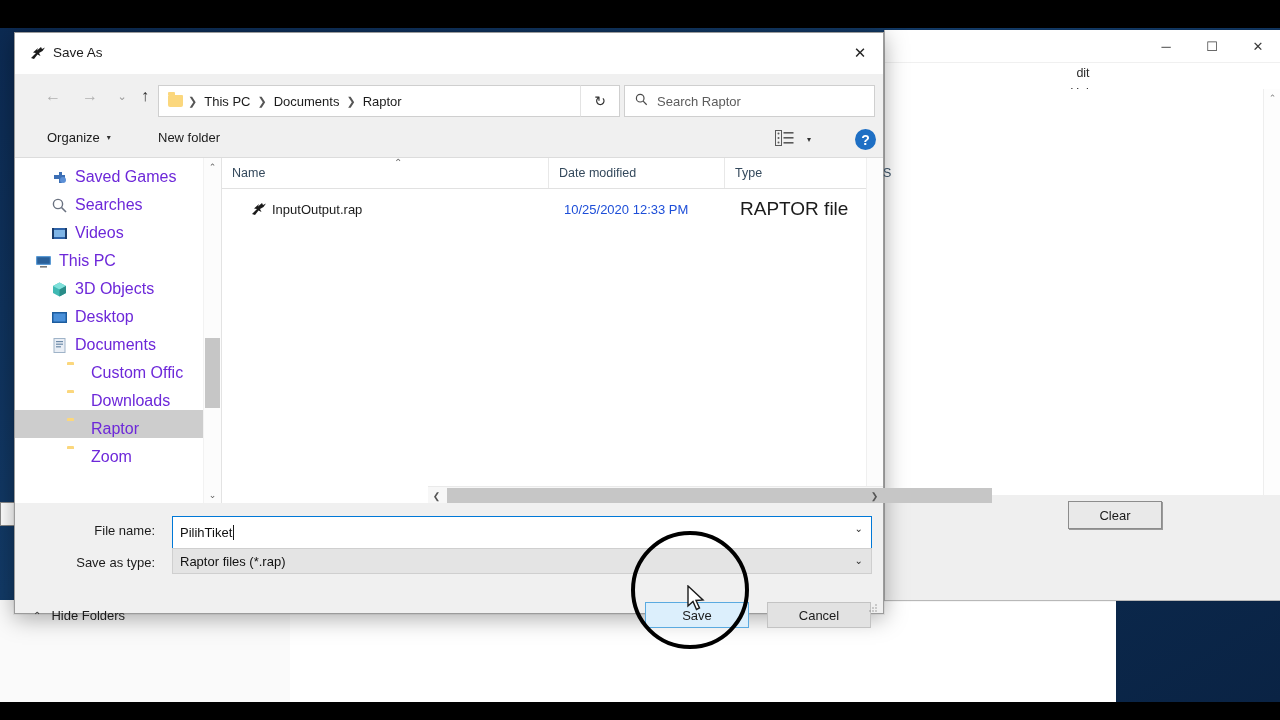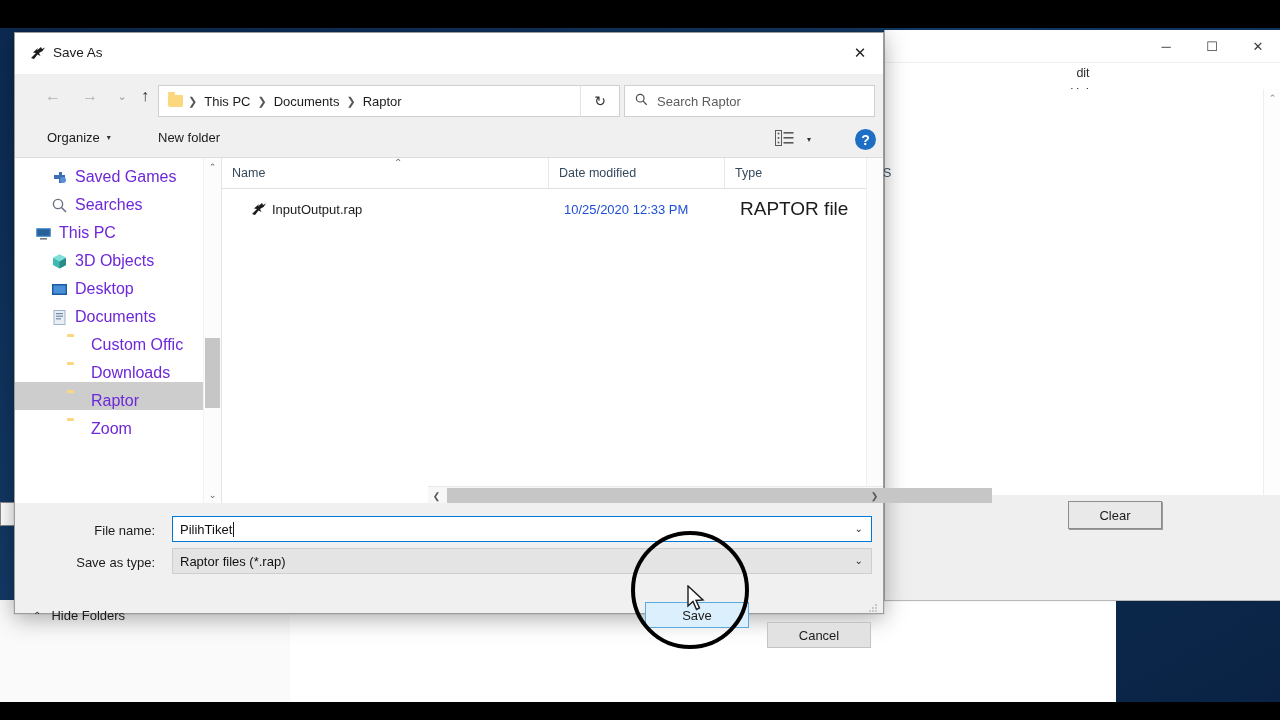--- a/index.html
+++ b/index.html
@@ -132,38 +132,38 @@
   .hscroll{position:absolute;left:206px;right:0;bottom:0;height:17px;background:#f7f7f7;
            border-top:1px solid #eaeaea;}
   .hscroll .arr{position:absolute;top:0;width:17px;height:17px;display:flex;align-items:center;
                 justify-content:center;font-size:9px;color:#555;}
   .hscroll .arr.l{left:0;} .hscroll .arr.r{right:0;}
   .h-thumb{position:absolute;left:19px;top:1px;width:545px;height:15px;background:#c6c6c6;}
 
   
   .form{position:absolute;left:0;top:470px;right:0;bottom:0;background:#f0f0f0;}
   .lbl{position:absolute;font-size:13px;color:#1b1b1b;text-align:right;}
-  .fnamebox{position:absolute;left:157px;top:13px;width:700px;height:26px;background:#fff;
+  .fnamebox{position:absolute;left:157px;top:13px;width:700px;height:33px;background:#fff;
             border:1px solid #0078d7;display:flex;align-items:center;box-sizing:border-box;}
   .fnamebox .val{font-size:13px;color:#101010;padding-left:7px;}
   .caretline{display:inline-block;width:1px;height:15px;background:#1a1a1a;margin-left:1px;
              vertical-align:-3px;}
   .dd-arrow{position:absolute;right:8px;top:6px;font-size:10px;color:#2b2b2b;}
   .typebox{position:absolute;left:157px;top:45px;width:700px;height:26px;background:#e4e4e4;
            border:1px solid #cfcfcf;display:flex;align-items:center;box-sizing:border-box;}
   .typebox .val{font-size:13px;color:#101010;padding-left:7px;}
 
   .hidefolders{position:absolute;left:18px;top:105px;display:flex;align-items:center;gap:10px;
                font-size:13px;color:#1b1b1b;}
   .hidefolders .chev{font-size:10px;color:#333;}
 
   .btn{position:absolute;width:104px;height:26px;display:flex;align-items:center;
        justify-content:center;font-size:13px;color:#1b1b1b;box-sizing:border-box;}
   .btn.save{left:630px;top:99px;background:#dceffc;border:1px solid #5aaae0;}
-  .btn.cancel{left:752px;top:99px;background:#e2e2e2;border:1px solid #c3c3c3;margin-top:20px;}
+  .btn.cancel{left:752px;top:99px;background:#e2e2e2;border:1px solid #c3c3c3;}
   .resizegrip{position:absolute;right:5px;bottom:4px;width:10px;height:10px;opacity:.55;}
 
   
   .anno-circle{position:absolute;left:631px;top:531px;width:110px;height:110px;border-radius:50%;
                border:4px solid #000;z-index:50;pointer-events:none;}
   .cursor{position:absolute;left:686px;top:585px;width:20px;height:28px;z-index:52;}
 </style>
 </head>
 <body>
 
@@ -270,20 +270,29 @@
                 </svg></span>
               <span>Saved Games</span>
             </div>
             <div class="treeitem" style="padding-left: 36px;">
               <span class="ti-ico"><svg viewBox="0 0 17 17" width="17" height="17">
                   <circle cx="7" cy="7" r="4.6" fill="none" stroke="#6a7280" stroke-width="1.4"></circle>
                   <line x1="10.5" y1="10.5" x2="15" y2="15" stroke="#6a7280" stroke-width="1.6"></line>
                 </svg></span>
               <span>Searches</span>
             </div>
+            <div class="treeitem" style="padding-left: 36px;">
+              <span class="ti-ico"><svg viewBox="0 0 17 17" width="17" height="17">
+                  <rect x="1" y="3" width="15" height="11" fill="#2d62a8"></rect>
+                  <rect x="3" y="5" width="11" height="7" fill="#7fb5e6"></rect>
+                  <rect x="1" y="3" width="2" height="11" fill="#1b3d6b"></rect>
+                  <rect x="14" y="3" width="2" height="11" fill="#1b3d6b"></rect>
+                </svg></span>
+              <span>Videos</span>
+            </div>
             <div class="treeitem" style="padding-left: 20px;">
               <span class="ti-ico"><svg viewBox="0 0 17 17" width="17" height="17">
                   <rect x="1" y="3" width="15" height="9" rx="1" fill="#5b9bd5"></rect>
                   <rect x="2.2" y="4.2" width="12.6" height="6.6" fill="#2a6099"></rect>
                   <rect x="5" y="13" width="7" height="1.6" fill="#7a7a7a"></rect>
                 </svg></span>
               <span>This PC</span>
             </div>
             <div class="treeitem" style="padding-left: 36px;">
               <span class="ti-ico"><svg viewBox="0 0 17 17" width="17" height="17">

